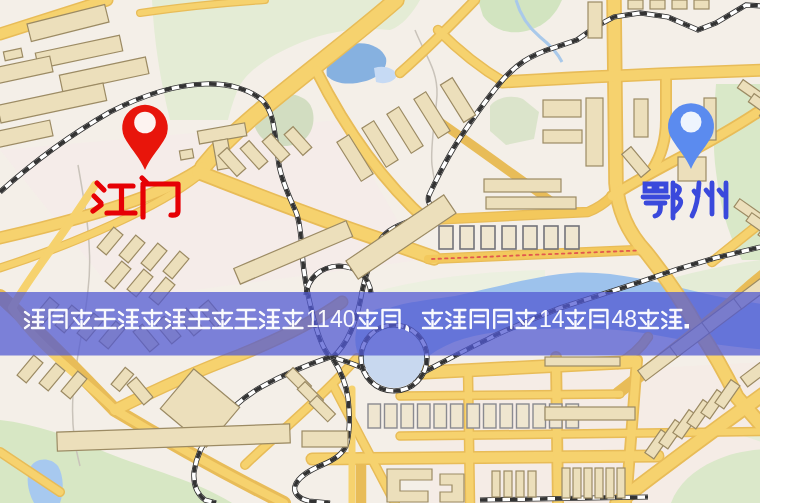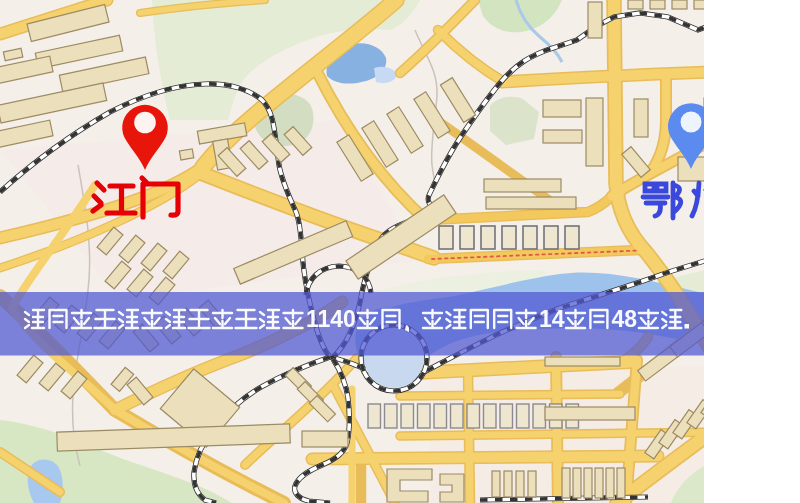--- a/index.html
+++ b/index.html
@@ -1,16 +1,16 @@
 <!DOCTYPE html>
 <html><head>
 <meta charset="utf-8">
 <style>
 html,body{margin:0;padding:0;background:#fff;font-family:"Liberation Sans",sans-serif;}
-#map{position:relative;width:704px;height:503px;overflow:hidden;font-weight:bold;}
+#map{position:relative;width:760px;height:503px;overflow:hidden;}
 </style>
 </head>
 <body>
 <div id="map">
 <svg width="800" height="503" viewBox="0 0 800 503">
 
 <rect x="0" y="0" width="800" height="503" fill="#f4efe8"></rect>
 
 <path d="M0,150 L340,120 L420,260 L120,300 Z" fill="#f5ece9"></path>
 

